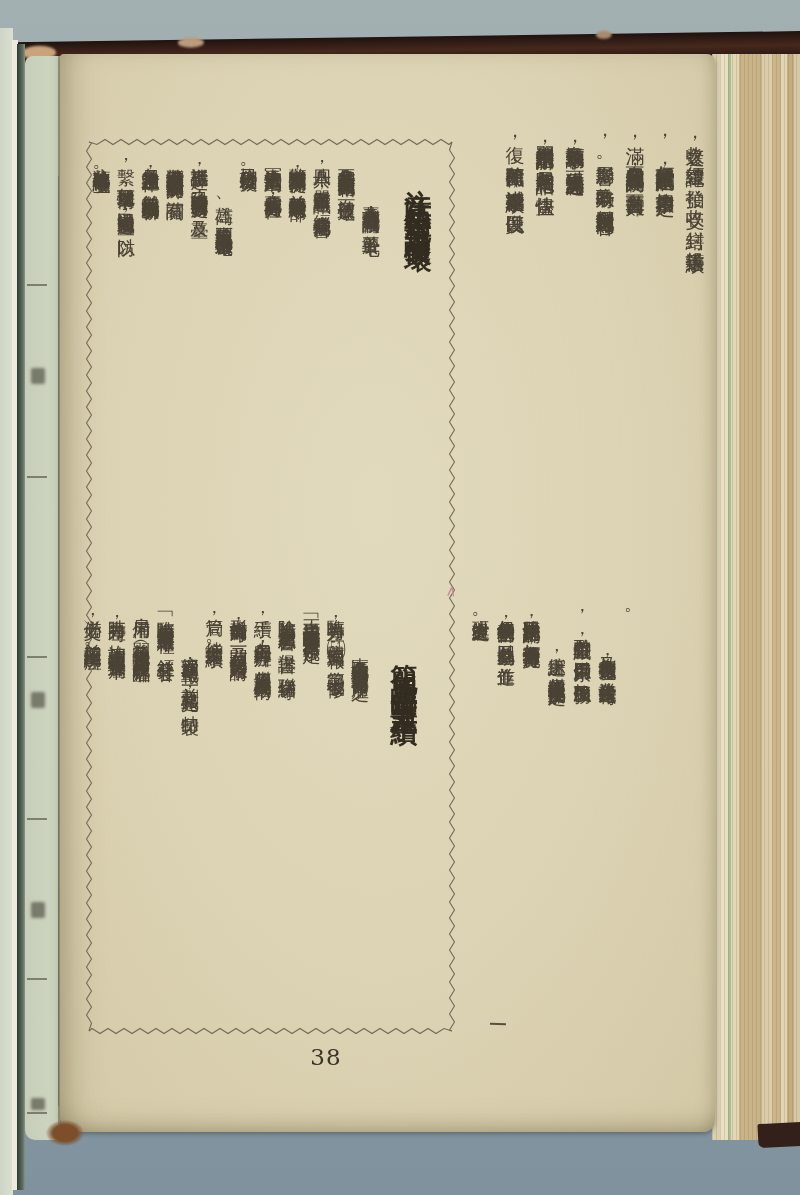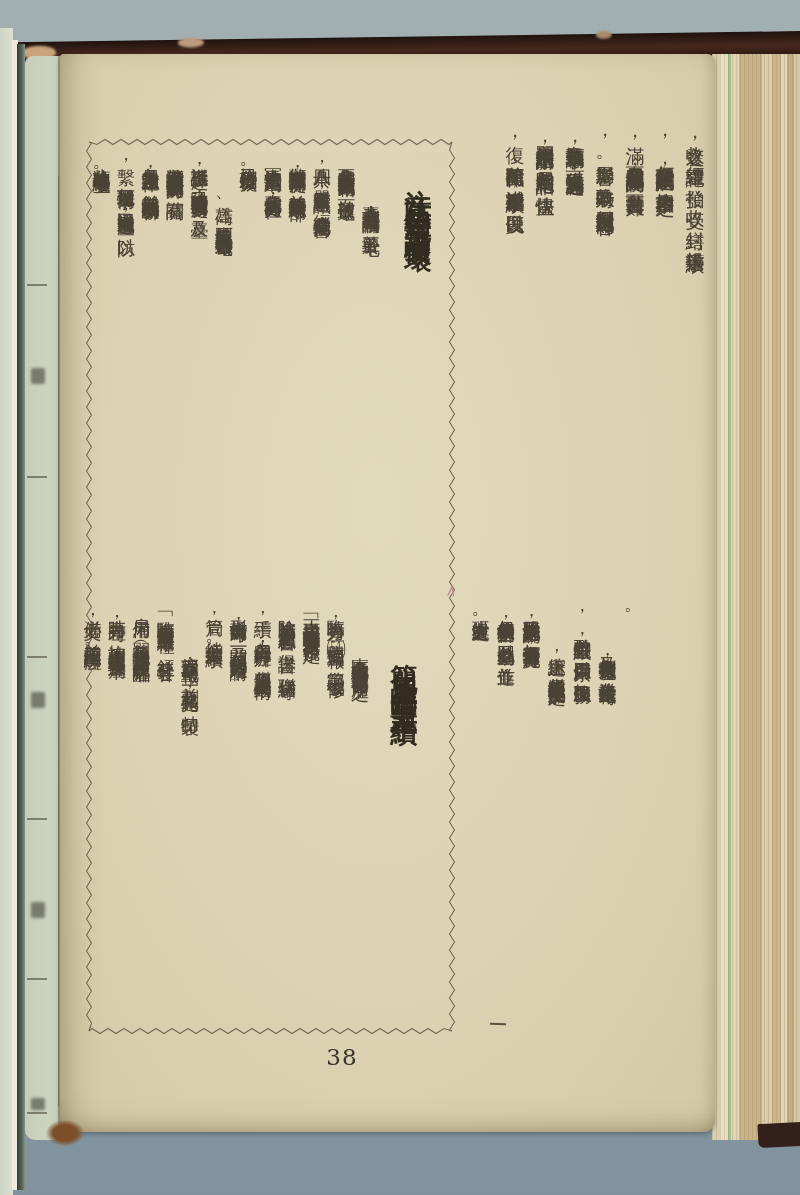--- a/index.html
+++ b/index.html
@@ -79,21 +79,21 @@
     position:absolute;writing-mode:vertical-rl;text-orientation:upright;white-space:pre;
     font-weight:bold;color:#332c21;font-size:27px;
   }
   .art1-title{left:340px;top:113px;letter-spacing:5px;}
   .art2-title{left:326px;top:588px;letter-spacing:5.5px;}
   .art1-body{right:332px;top:100px;height:420px;width:296px;font-size:18px;letter-spacing:0.8px;line-height:24.5px;}
   .art2-body{right:343px;top:551px;height:430px;width:292px;font-size:18px;letter-spacing:1.3px;line-height:24.3px;}
   .tcy{text-combine-upright:all;}
 
   .page-number{
-    position:absolute;left:250px;top:990px;width:64px;text-align:center;
+    position:absolute;left:234px;top:990px;width:64px;text-align:center;
     font-size:23px;color:#3a352a;font-family:"DejaVu Serif",serif;letter-spacing:1px;
   }
 
   
   .caret-mark{position:absolute;left:386px;top:528px;color:#c58d96;font-size:15px;font-family:"DejaVu Sans",sans-serif;transform:rotate(8deg);}
   .dash-mark{position:absolute;left:430px;top:969px;width:16px;height:2px;background:#57503f;transform:rotate(2deg);}
 
   #zigzag-box{position:absolute;left:25px;top:83px;}
 </style>
 </head>

